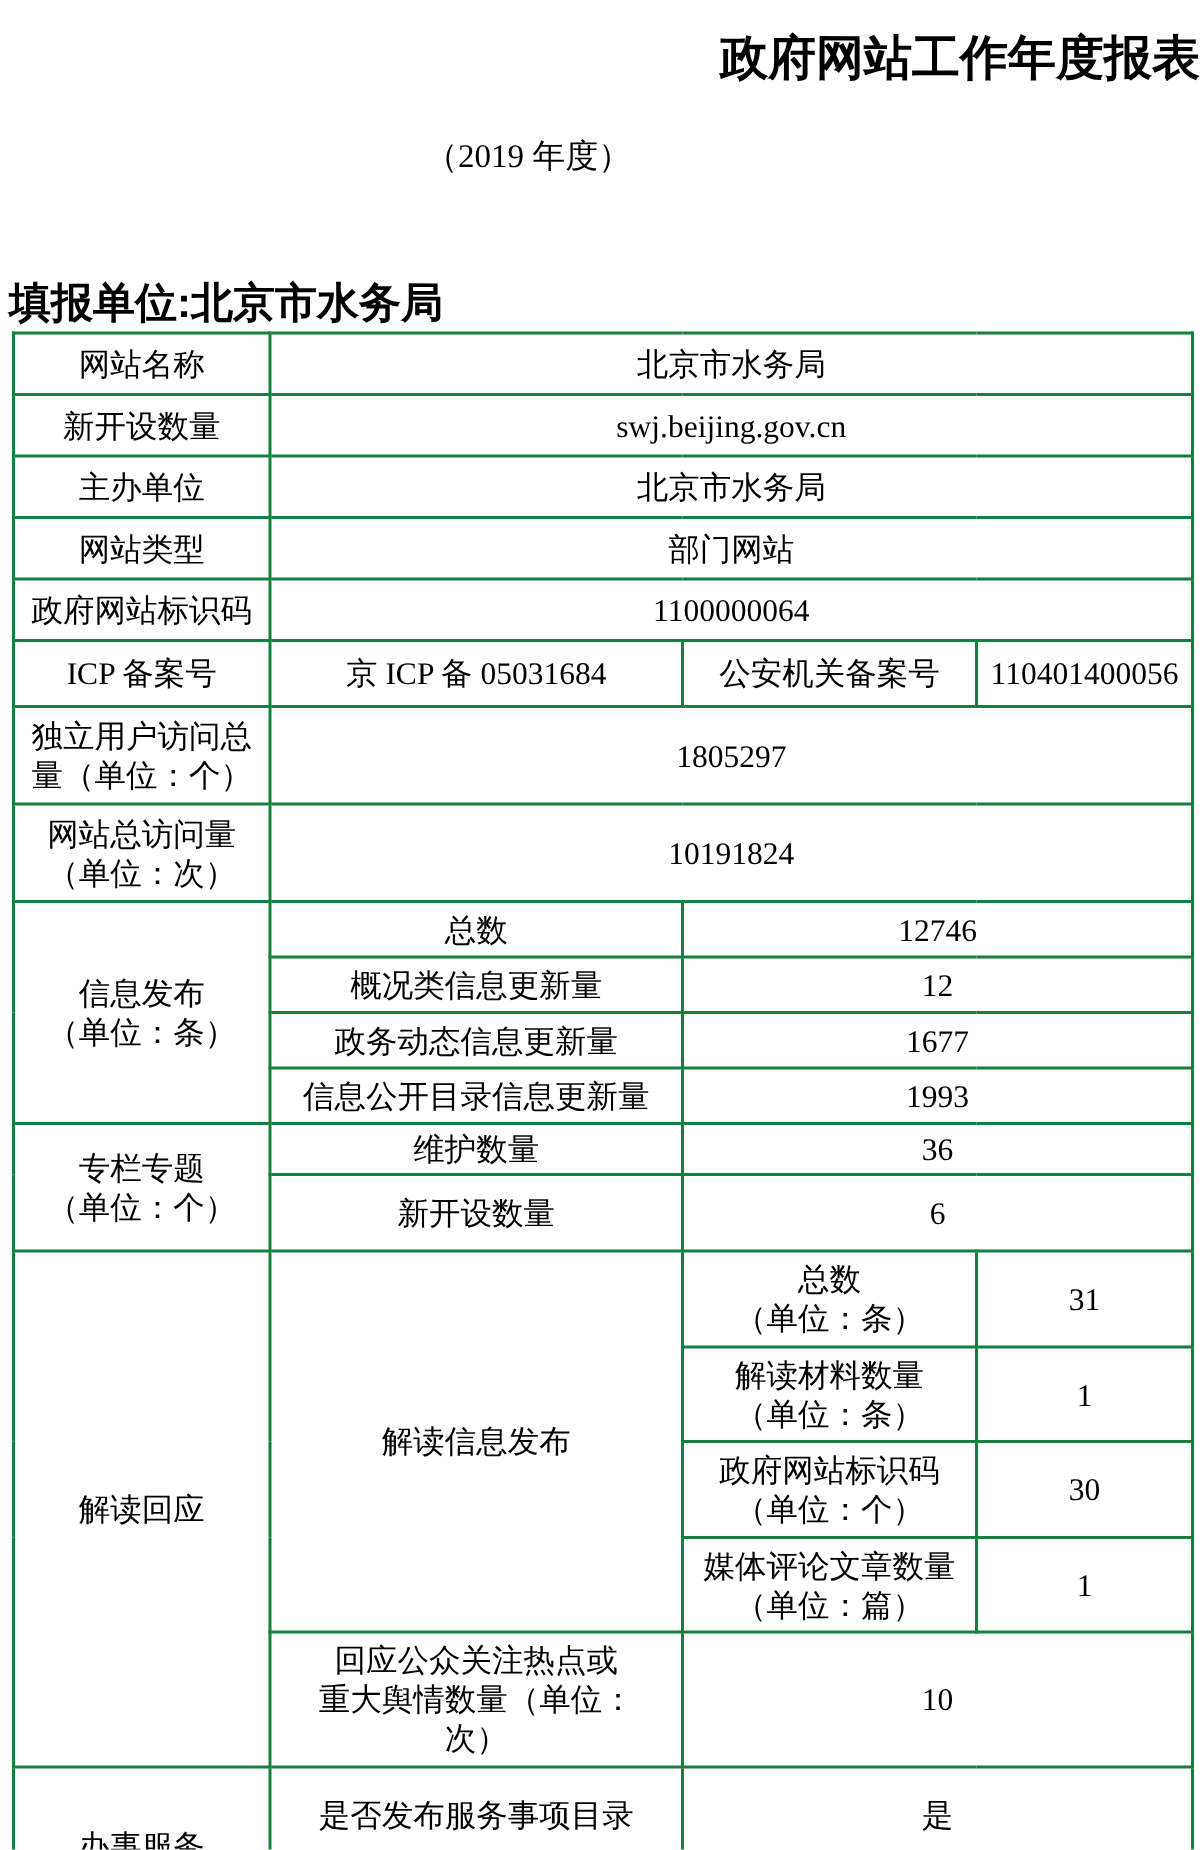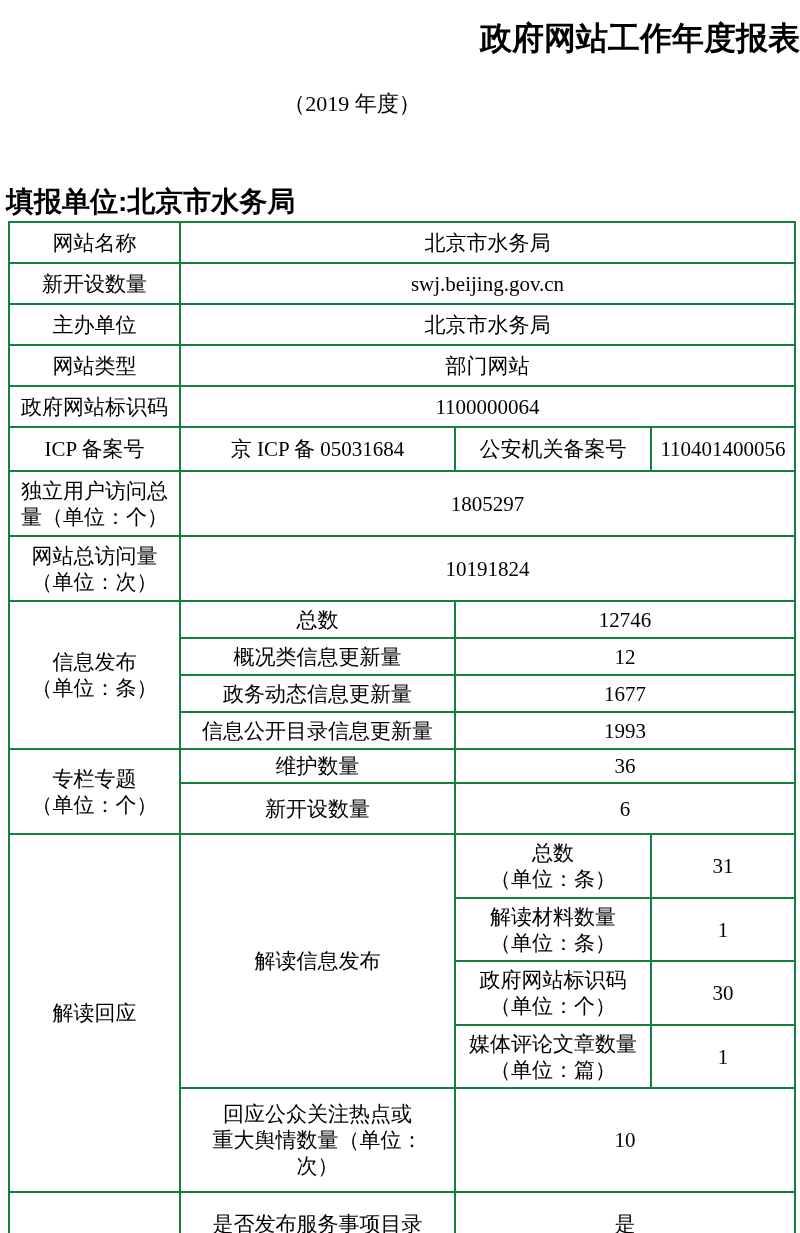--- a/index.html
+++ b/index.html
@@ -31,21 +31,21 @@
     border:2px solid #15803d;
     text-align:center;vertical-align:middle;
     font-size:21px;line-height:26px;
     padding:2px 8px;
     white-space:pre-line;
     overflow:hidden;
   }
   
   tr.r41{height:41px;} tr.r44{height:44px;font-family:Liberation Serif, serif;} tr.r65{height:65px;}
   tr.r37{height:37px;} tr.r34{height:34px;padding-left:29px;} tr.r35{height:51px;}
-  tr.r64{height:64px;} tr.r63{height:63px;} tr.r90{height:104px;}
+  tr.r64{height:64px;} tr.r63{height:63px;} tr.r90{height:90px;}
   tr.r42{height:42px;}
   td.wrap-digits{
     word-break:break-all;
     padding:2px 12px;
     line-height:22px;
     margin-left:36px;
   }
   td.top-align{
     vertical-align:top;
     padding-top:8px;

